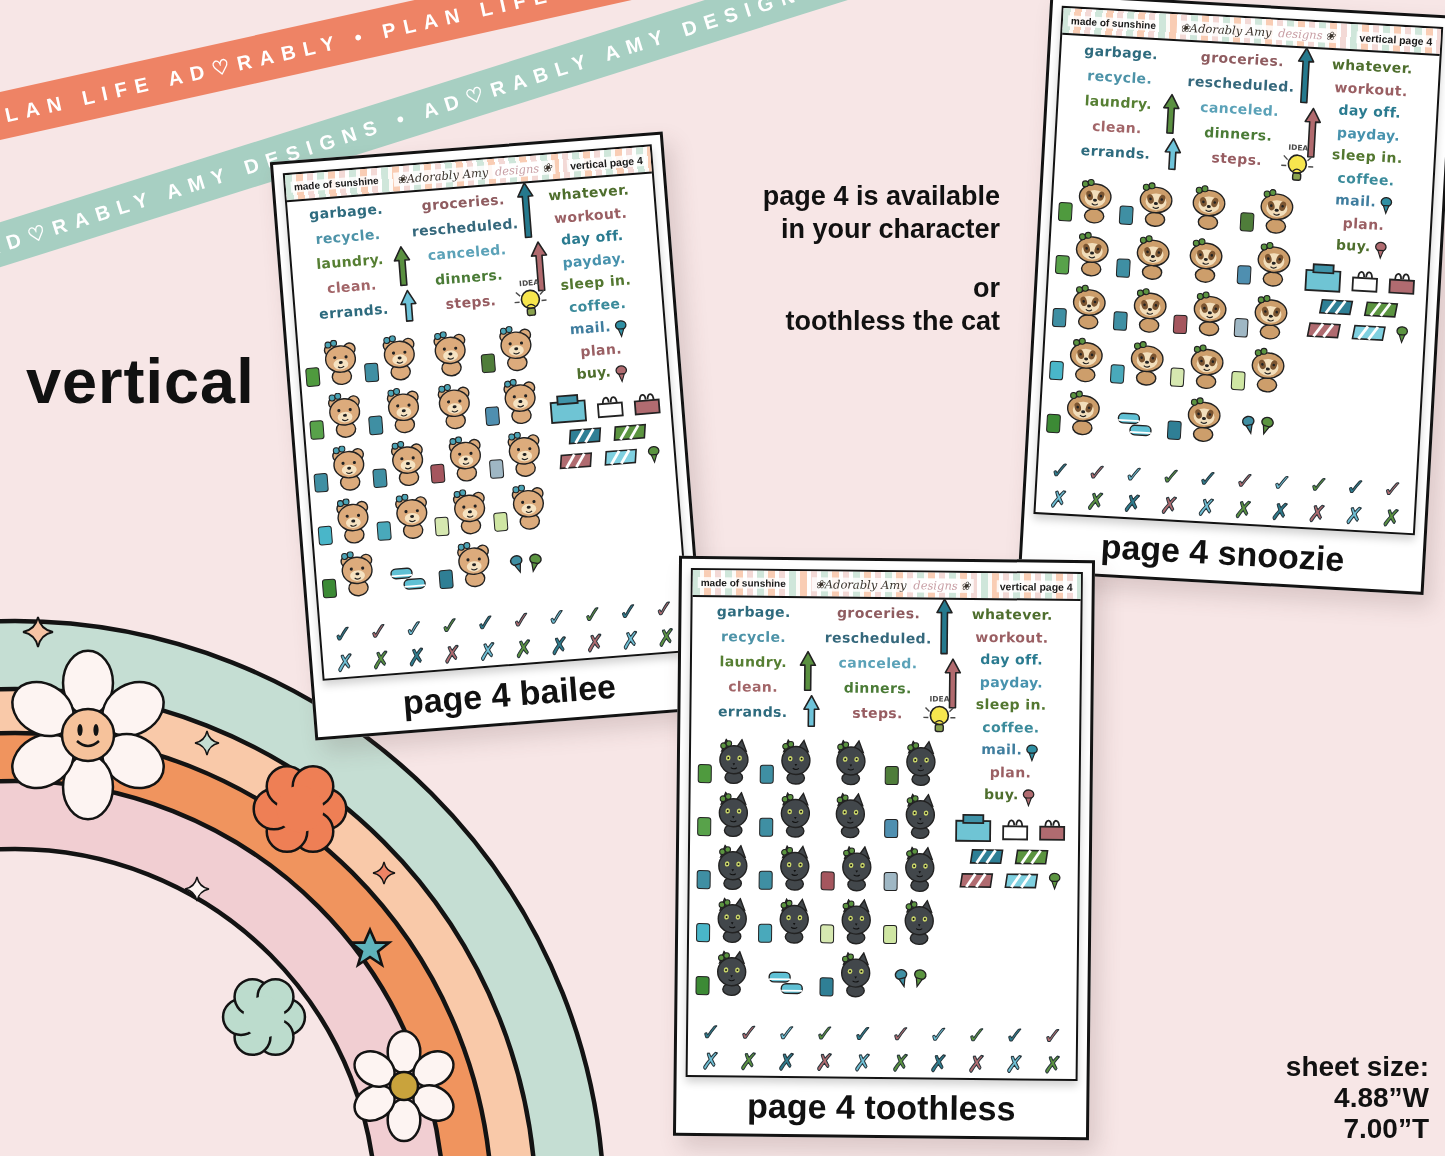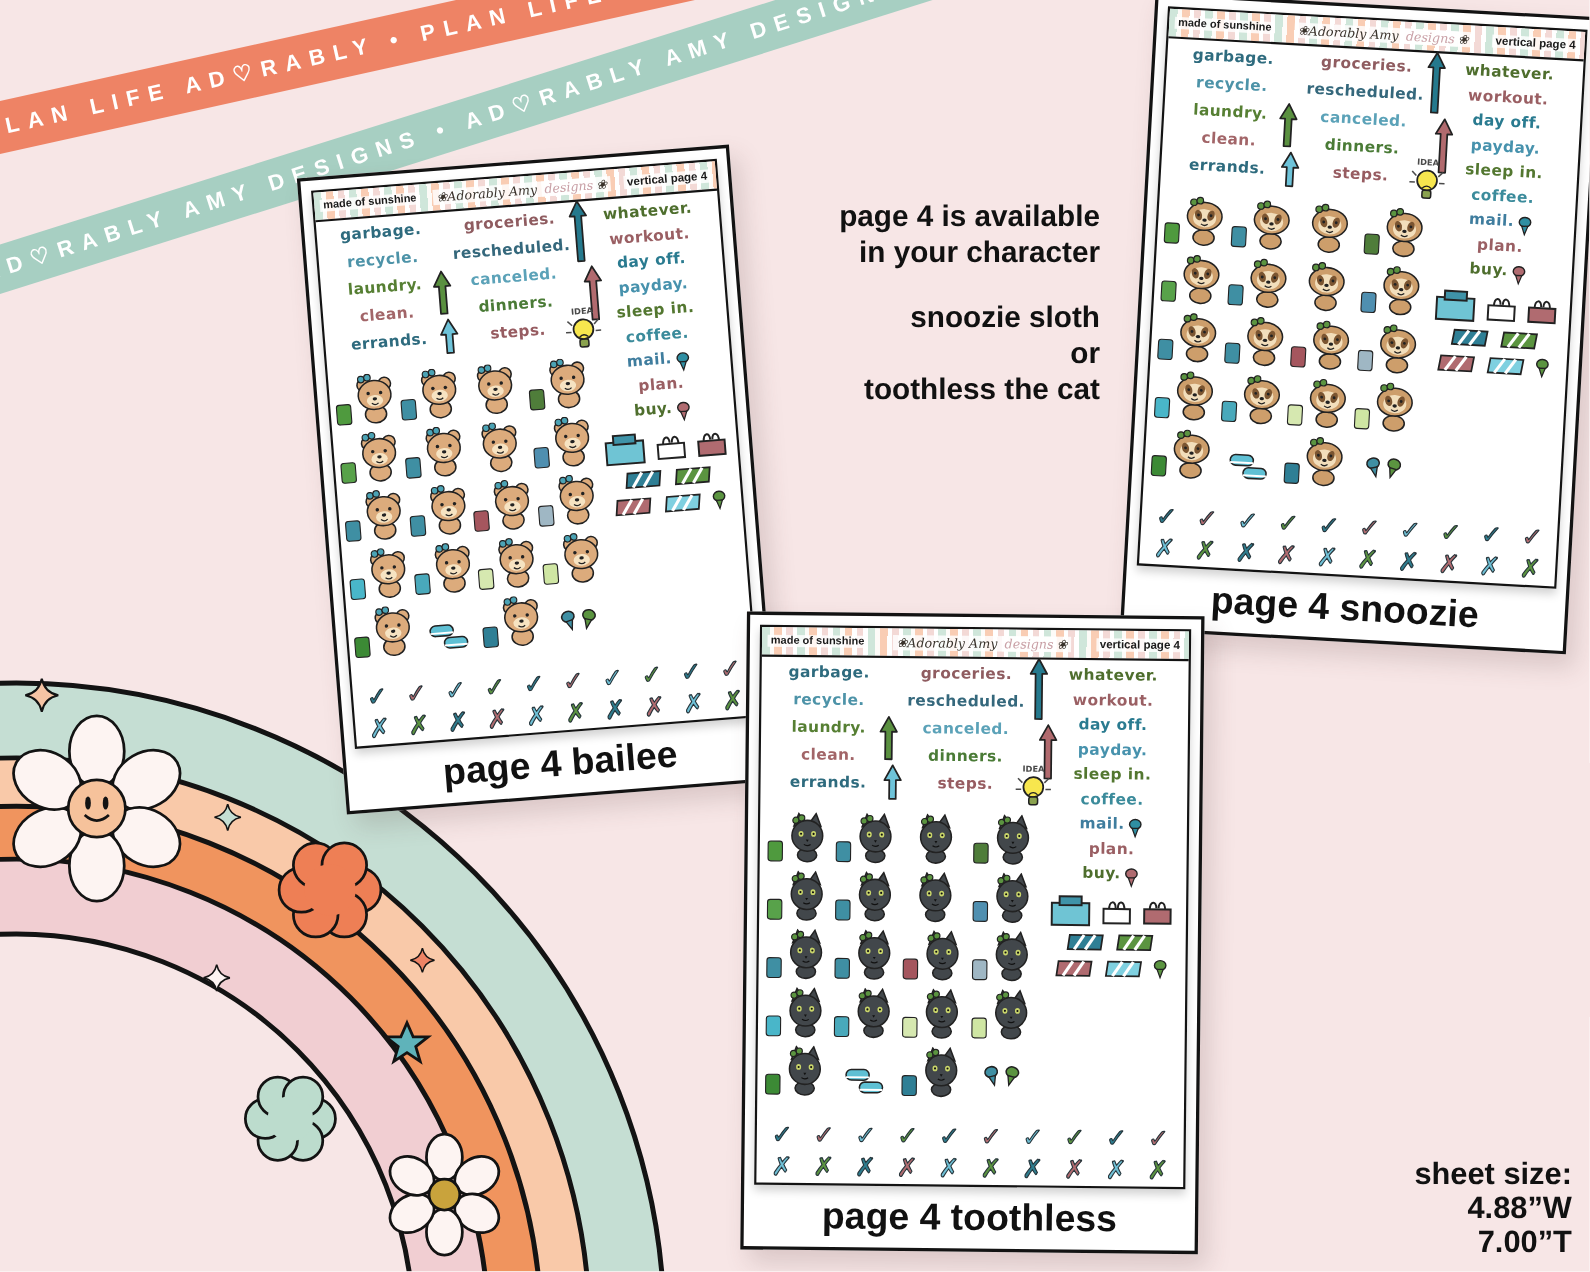--- a/index.html
+++ b/index.html
@@ -130,27 +130,27 @@
           <ellipse transform="rotate(120 404 530)" cx="404" cy="496" rx="16.32" ry="21.08" fill="#fdf4f2" stroke="#131313" stroke-width="2.5"></ellipse>
           <ellipse transform="rotate(180 404 530)" cx="404" cy="496" rx="16.32" ry="21.08" fill="#fdf4f2" stroke="#131313" stroke-width="2.5"></ellipse>
           <ellipse transform="rotate(240 404 530)" cx="404" cy="496" rx="16.32" ry="21.08" fill="#fdf4f2" stroke="#131313" stroke-width="2.5"></ellipse>
           <ellipse transform="rotate(300 404 530)" cx="404" cy="496" rx="16.32" ry="21.08" fill="#fdf4f2" stroke="#131313" stroke-width="2.5"></ellipse>
           <circle cx="404" cy="530" r="14" fill="#c9a33c" stroke="#131313" stroke-width="2.5"></circle>
         </g>
       </g>
   </svg>
 
   <div class="version-heading">
+    <div>vertical</div>
   </div>
 
   <div class="center-text" id="center-text">
       <div>page 4 is available</div>
       <div>in your character</div>
       <div class="gap"></div>
-      <div>snoozie sloth</div>
       <div>or</div>
       <div>toothless the cat</div>
     </div>
 
   <div class="sheet-size">
     <div>sheet size:</div>
     <div>4.88”W</div>
     <div>7.00”T</div>
   </div>
 

